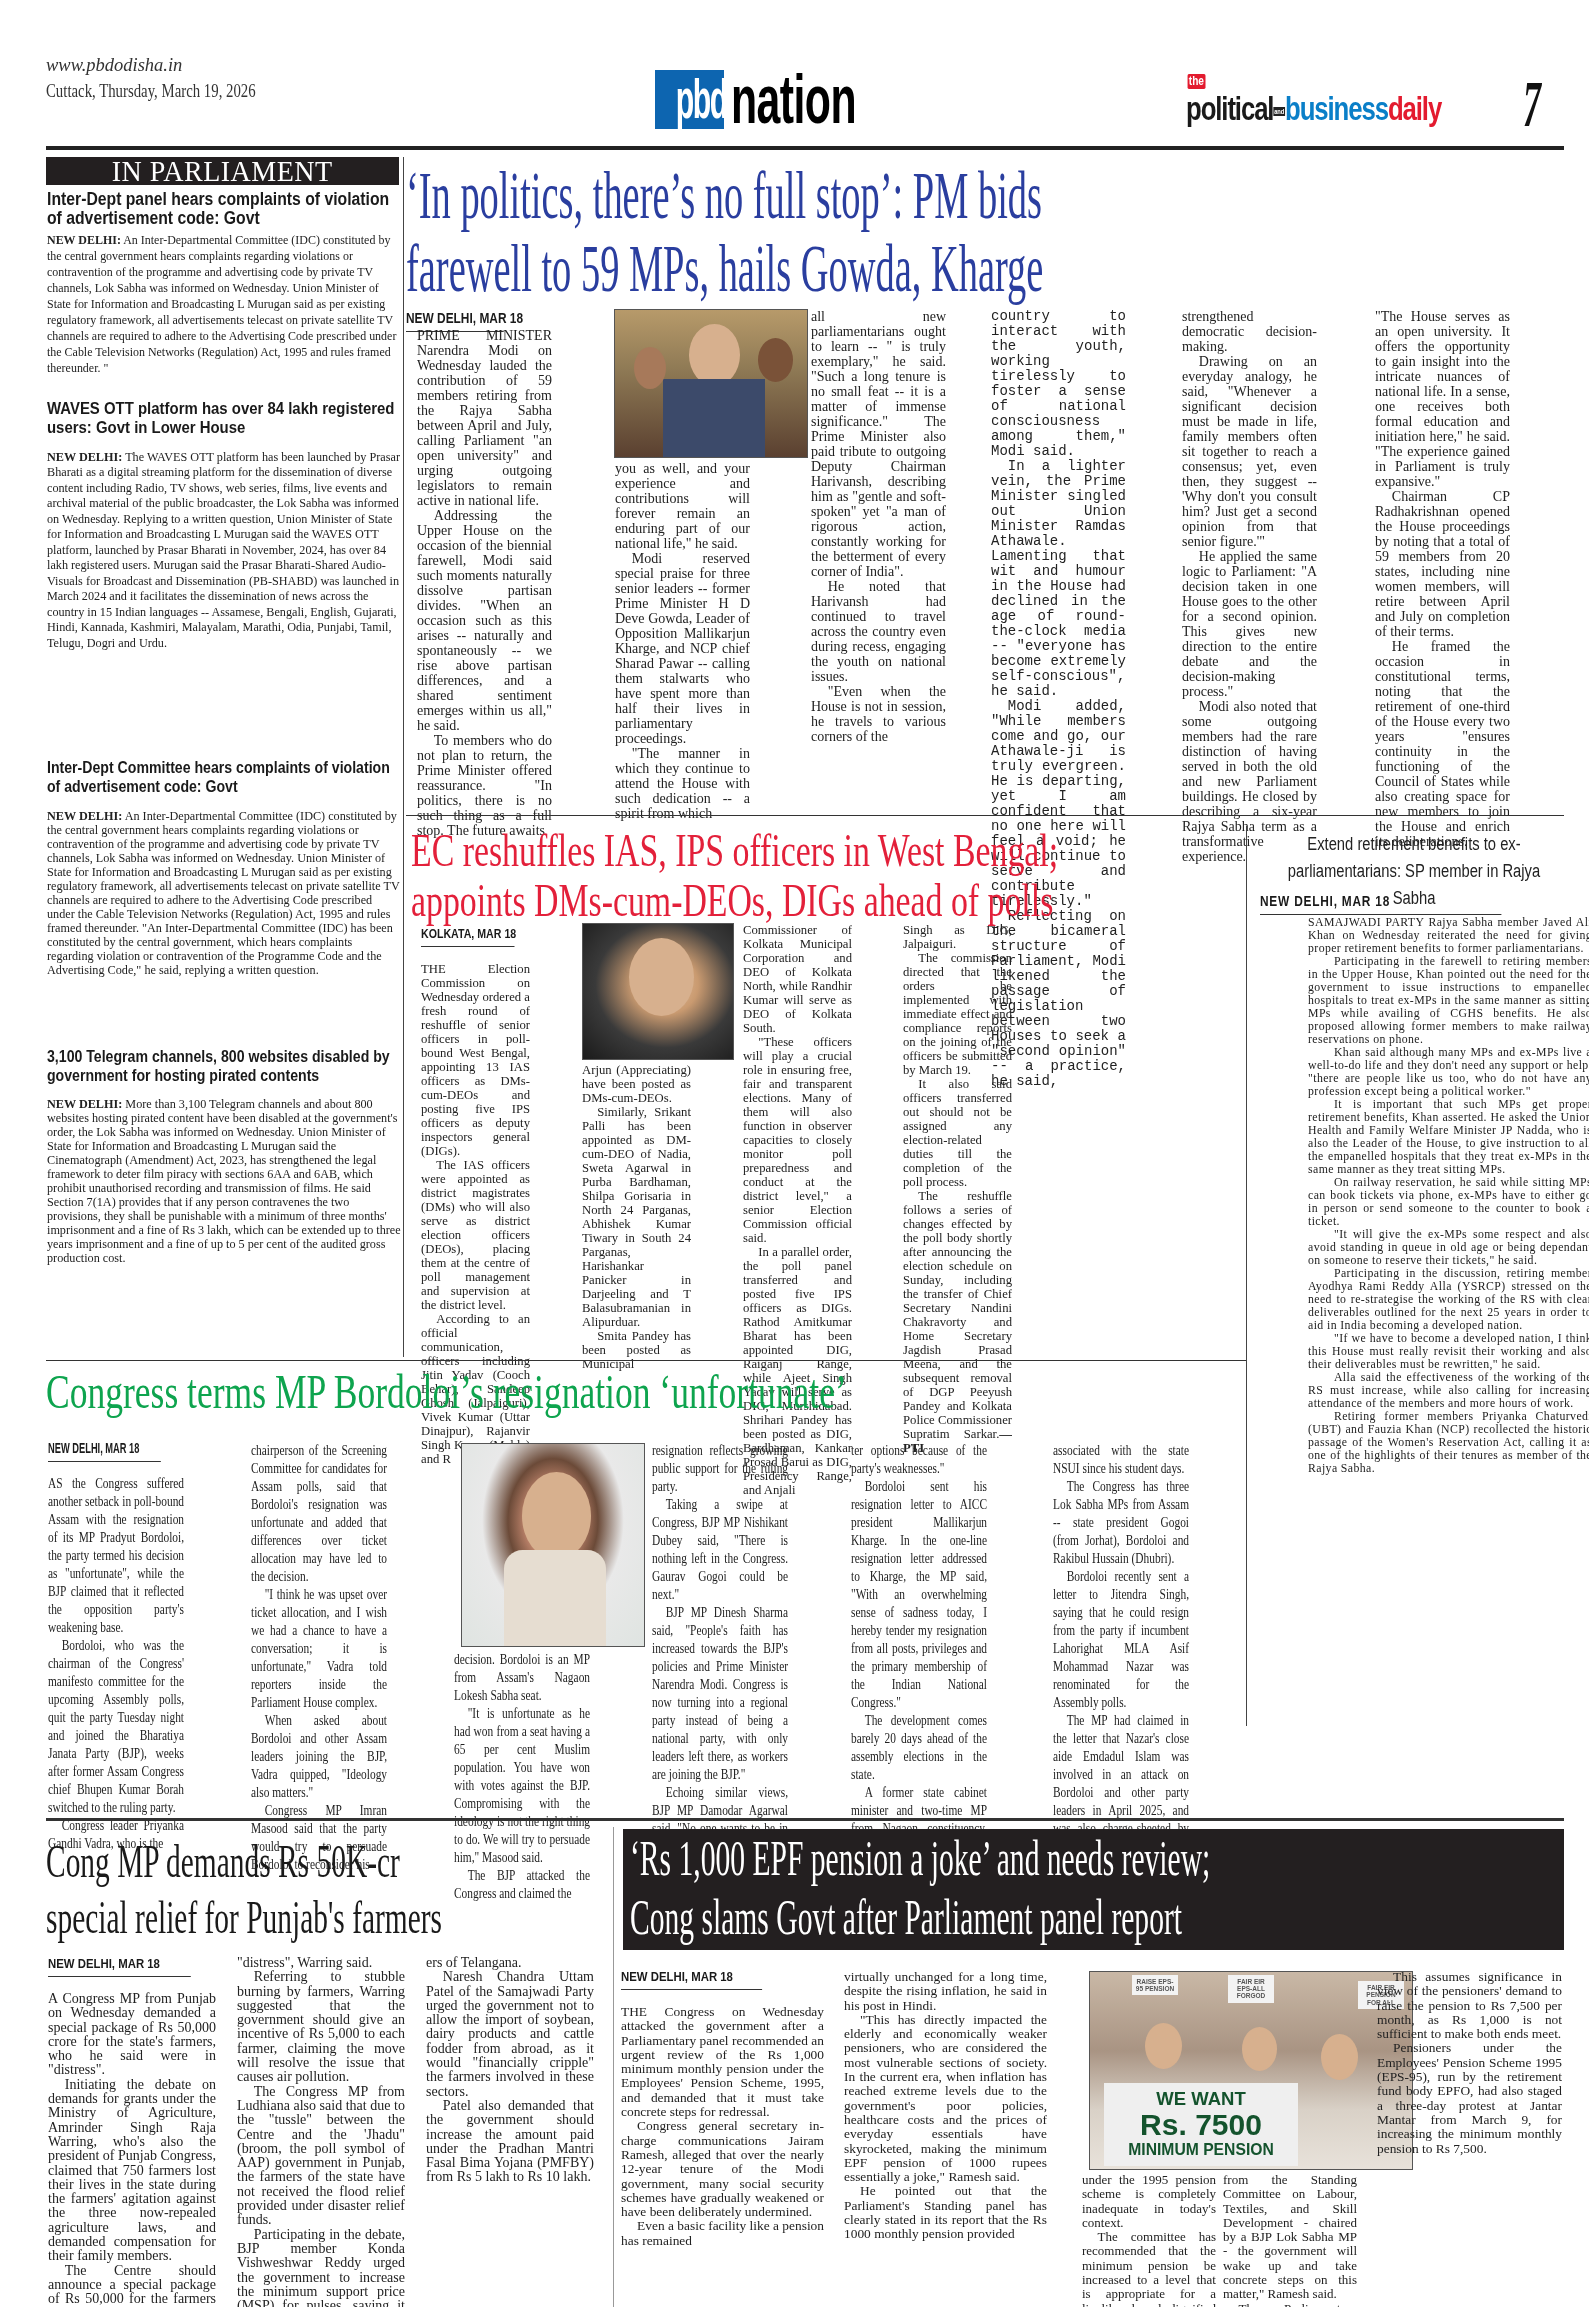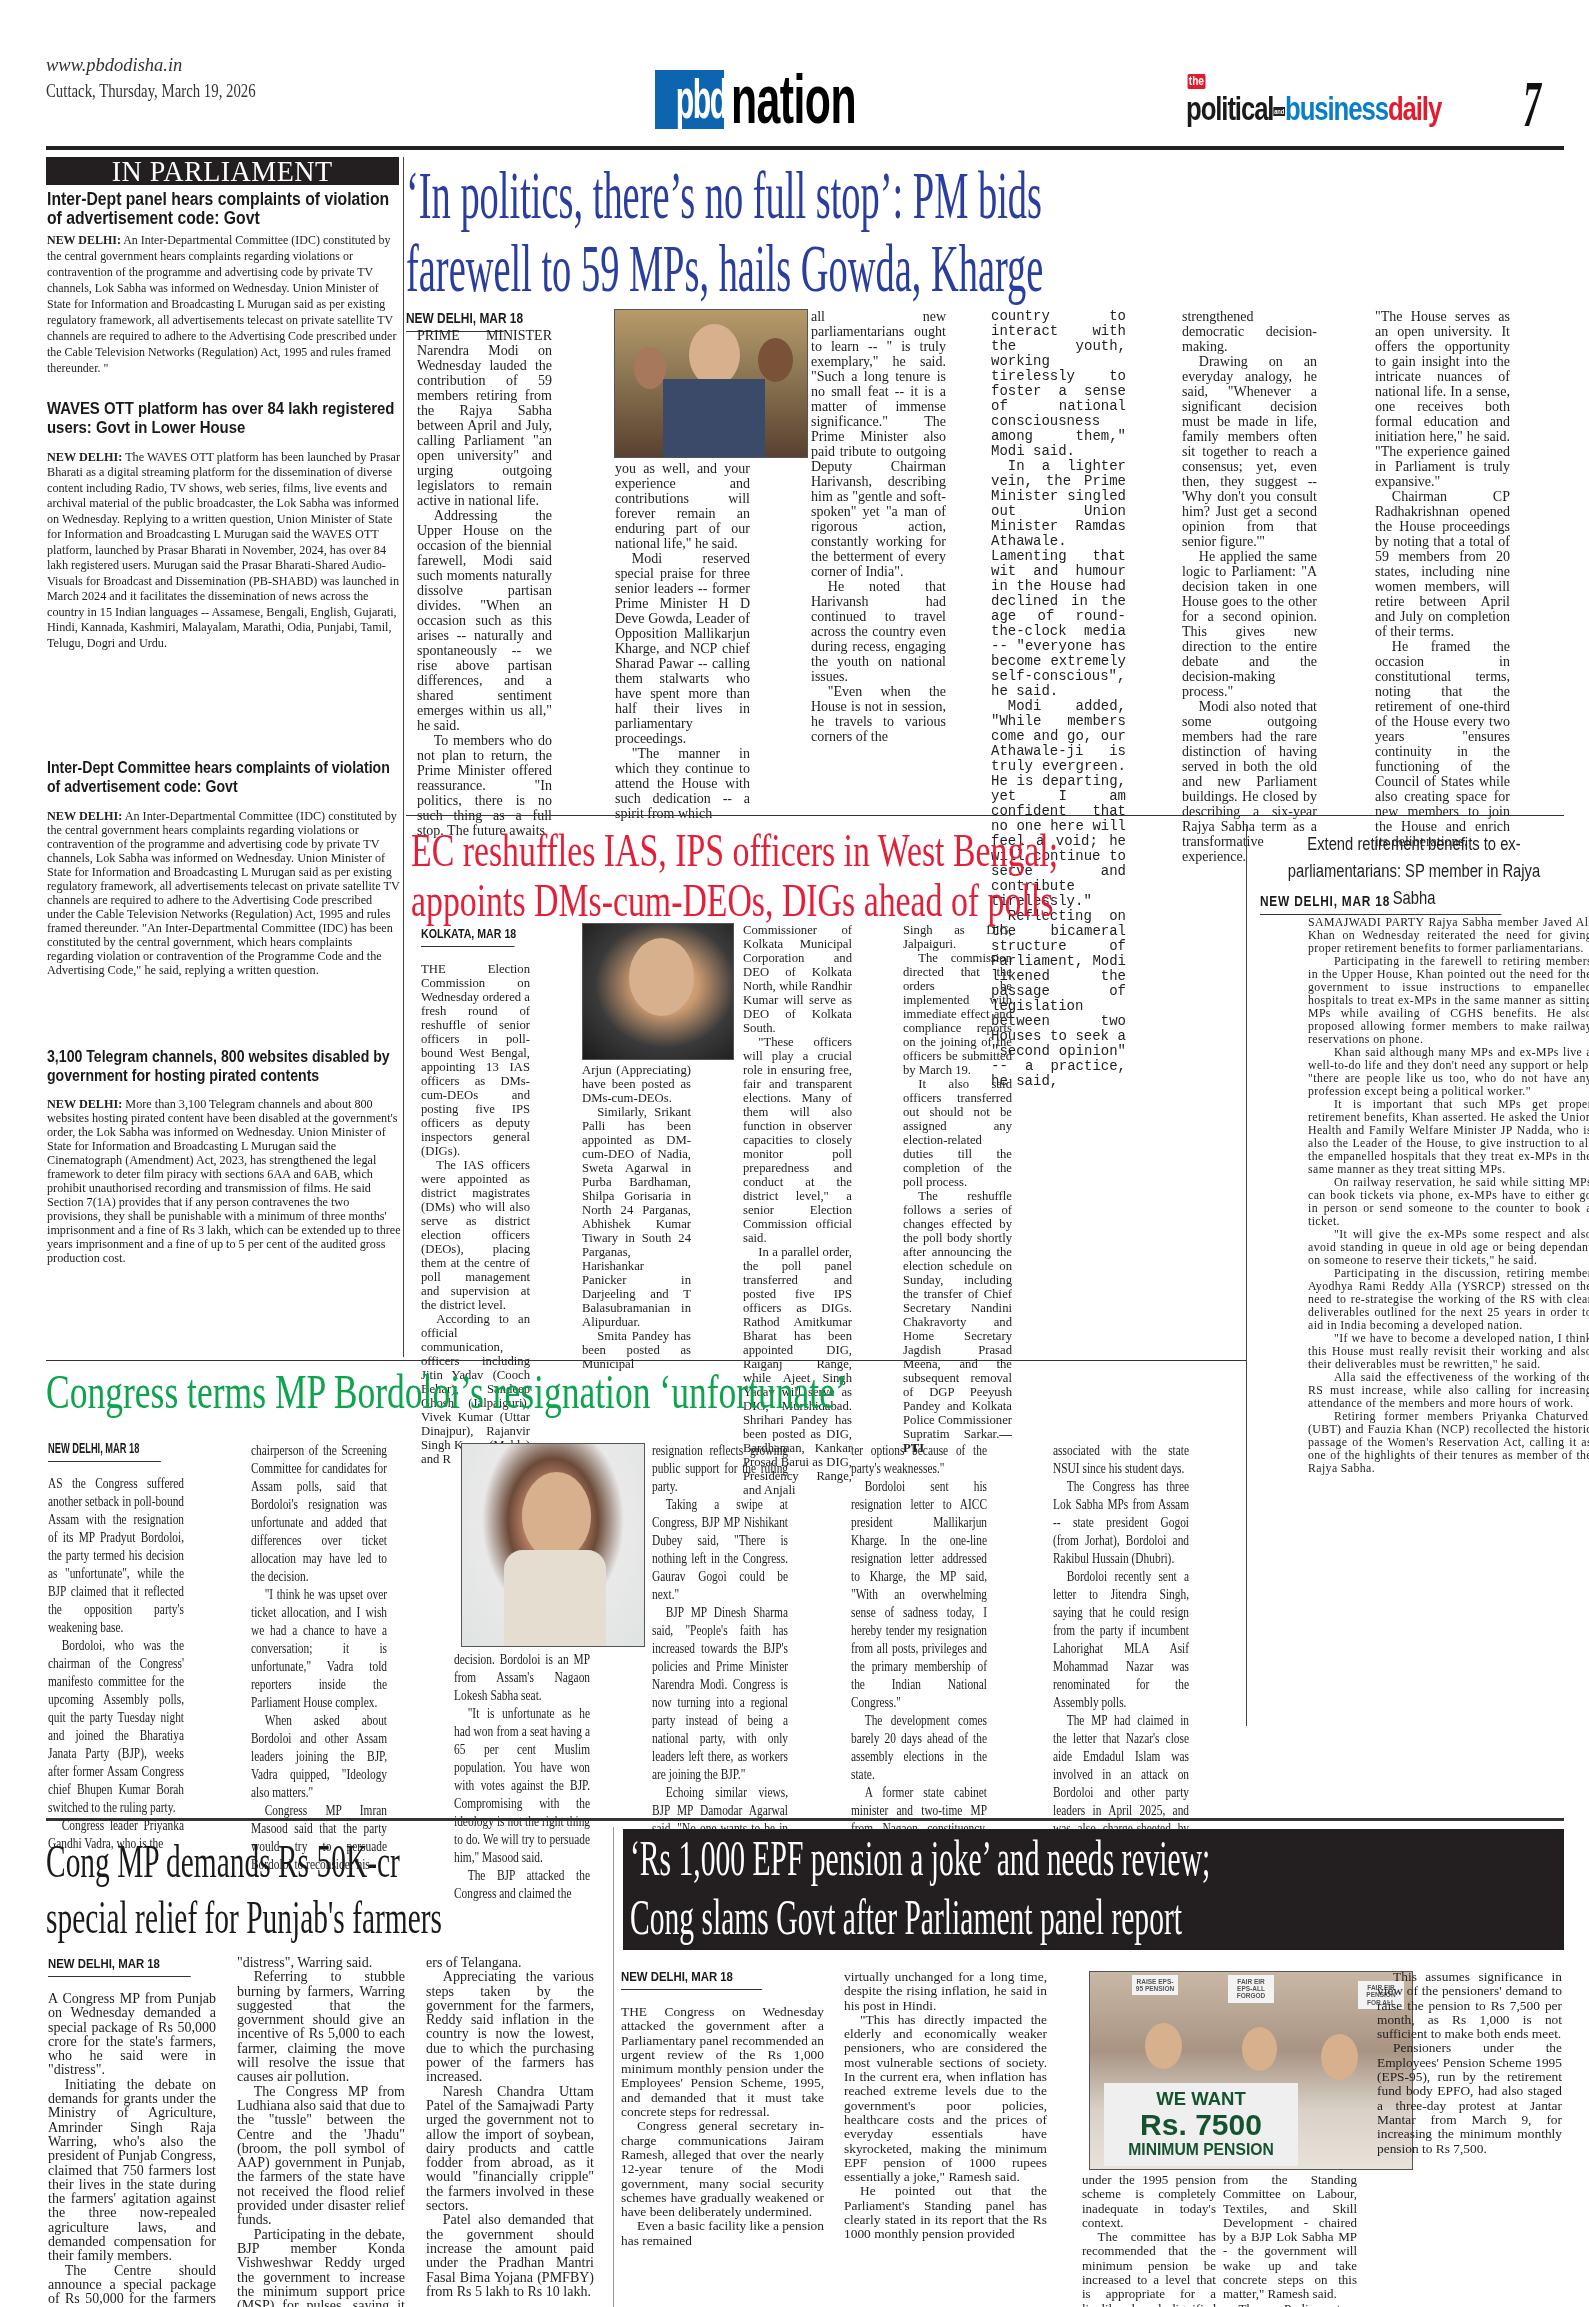--- a/index.html
+++ b/index.html
@@ -281,21 +281,20 @@
     <p>The Centre should announce a special package of Rs 50,000 for the farmers of Punjab as they are in</p>
   </div>
 <div class="col body-text pj-col" style="left:237px; top:1956px; width:168px;" id="pj-c1">
     <p class="first">"distress", Warring said.</p>
     <p>Referring to stubble burning by farmers, Warring suggested that the government should give an incentive of Rs 5,000 to each farmer, claiming the move will resolve the issue that causes air pollution.</p>
     <p>The Congress MP from Ludhiana also said that due to the "tussle" between the Centre and the 'Jhadu" (broom, the poll symbol of AAP) government in Punjab, the farmers of the state have not received the flood relief provided under disaster relief funds.</p>
     <p>Participating in the debate, BJP member Konda Vishweshwar Reddy urged the government to increase the minimum support price (MSP) for pulses, saying it would help the farm-</p>
   </div>
 <div class="col body-text pj-col" style="left:426px; top:1956px; width:168px;" id="pj-c2">
     <p class="first">ers of Telangana.</p>
-    <p>Appreciating the various steps taken by the government for the farmers, Reddy said inflation in the country is now the lowest, due to which the purchasing power of the farmers has increased.</p>
     <p>Naresh Chandra Uttam Patel of the Samajwadi Party urged the government not to allow the import of soybean, dairy products and cattle fodder from abroad, as it would "financially cripple" the farmers involved in these sectors.</p>
     <p>Patel also demanded that the government should increase the amount paid under the Pradhan Mantri Fasal Bima Yojana (PMFBY) from Rs 5 lakh to Rs 10 lakh.</p>
   </div>
 
 <div class="abs vline" style="left:613px; top:1827px; height:531px; width:0.9px; background:#999;"></div>
 
 <div class="abs epf-box"></div>
 <div class="abs epf-head">
   <div>‘Rs 1,000 EPF pension a joke’ and needs review;</div>
   <div>Cong slams Govt after Parliament panel report</div>

